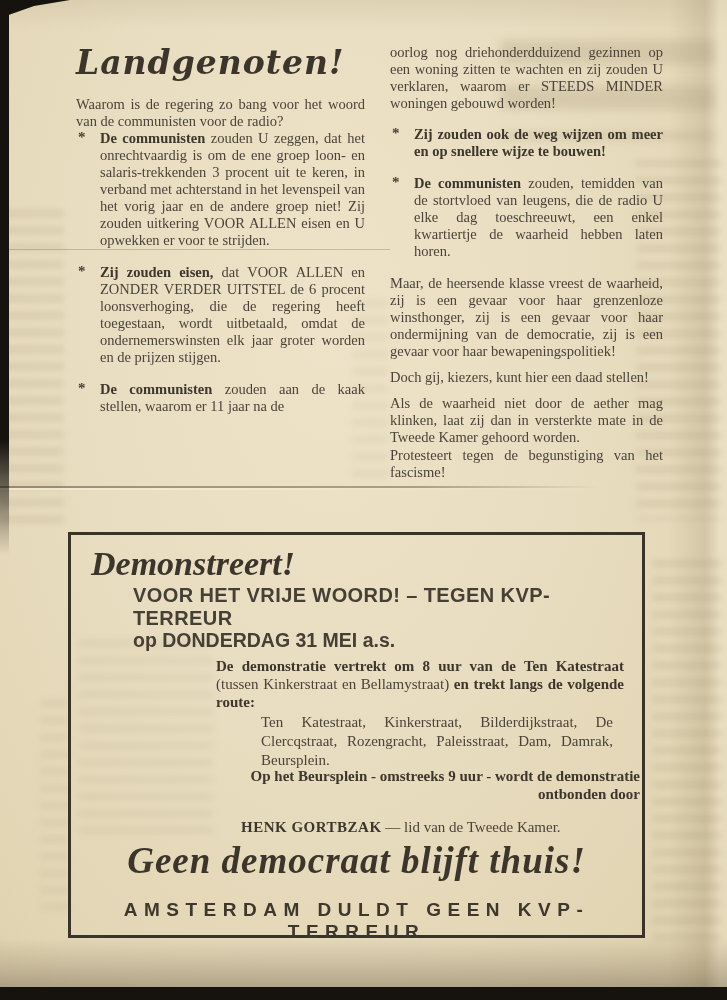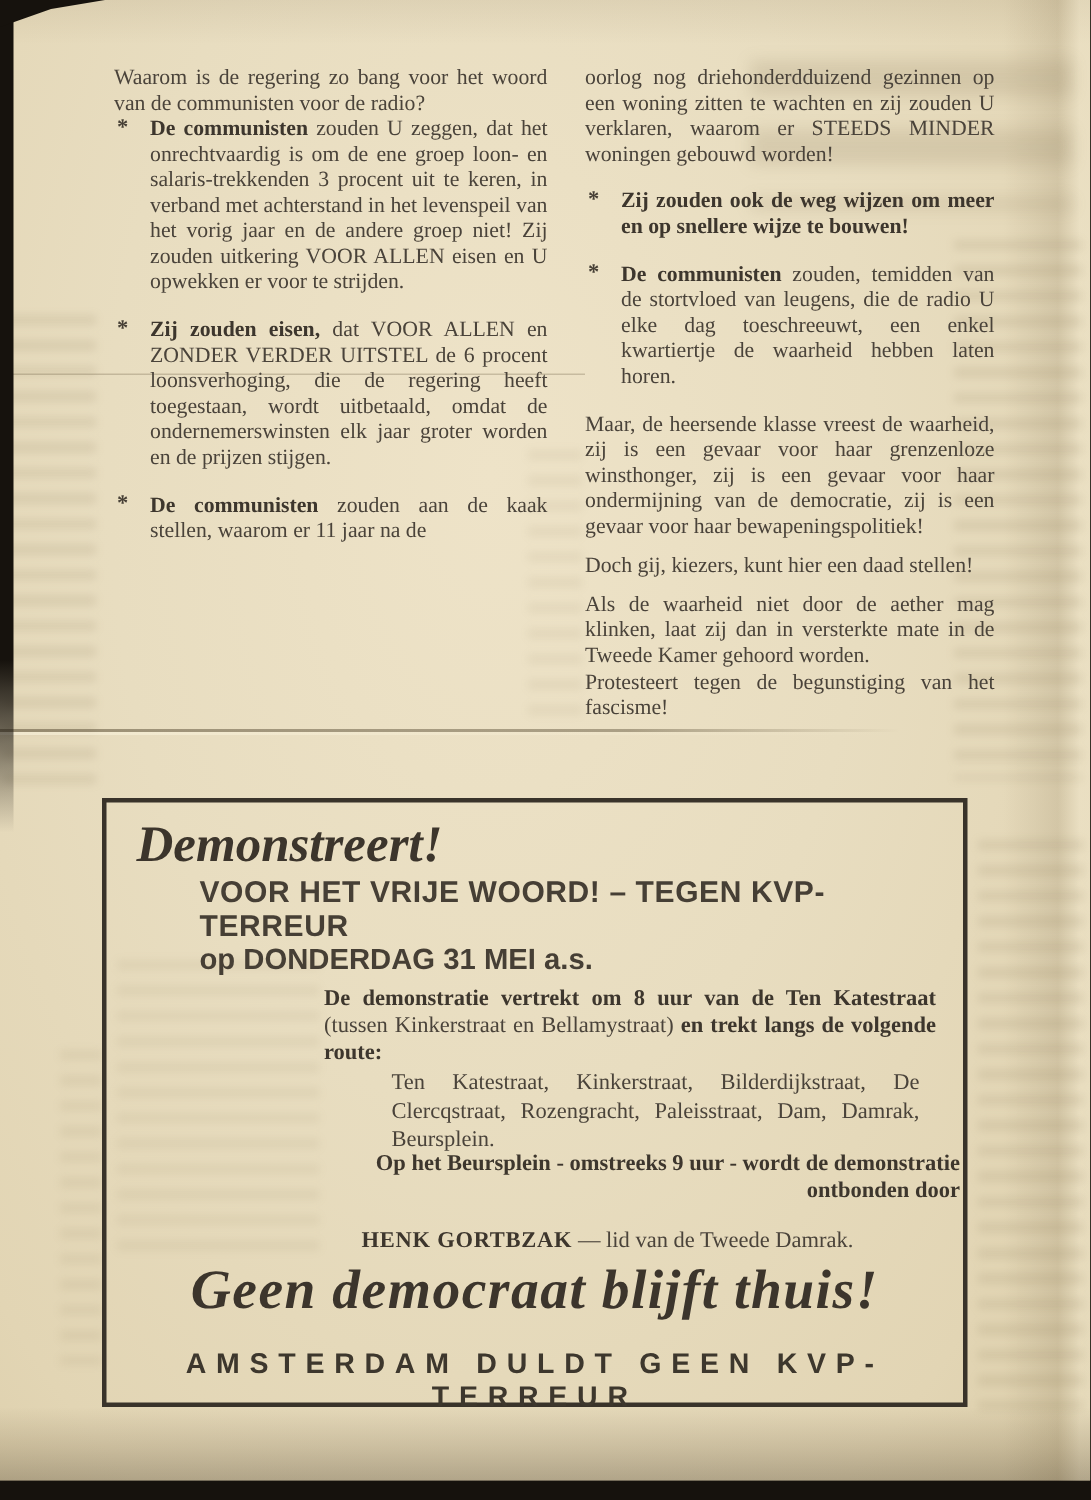--- a/index.html
+++ b/index.html
@@ -89,20 +89,21 @@
     <div class="ghost ghost-stripes g-leftmargin"></div>
     <div class="ghost ghost-stripes g-boxleft"></div>
     <div class="ghost ghost-stripes g-boxright"></div>
     <div class="ghost ghost-stripes g-gap"></div>
     <div class="ghost ghost-stripes g-footer"></div>
 
     <div class="crease crease-upper"></div>
     <div class="crease crease-mid"></div>
 
     <div class="col col-left">
+      <h1 class="title">Landgenoten!</h1>
       <p class="intro">Waarom is de regering zo bang voor het woord van de communisten voor de radio?</p>
 
       <div class="bullet">
         <span class="marker">*</span>
         <span class="lead">De communisten</span><span> zouden U zeggen, dat het onrechtvaardig is om de ene groep loon- en salaris-trekkenden 3 procent uit te keren, in verband met achterstand in het levenspeil van het vorig jaar en de andere groep niet! Zij zouden uitkering VOOR ALLEN eisen en U opwekken er voor te strijden.</span>
       </div>
       <div class="bullet">
         <span class="marker">*</span>
         <span class="lead">Zij zouden eisen,</span><span> dat VOOR ALLEN en ZONDER VERDER UITSTEL de 6 procent loonsverhoging, die de regering heeft toegestaan, wordt uitbetaald, omdat de ondernemerswinsten elk jaar groter worden en de prijzen stijgen.</span>
       </div>
@@ -137,21 +138,21 @@
       <div class="abs p-sub2">op DONDERDAG 31 MEI a.s.</div>
 
       <div class="abs p-details">
         <span class="b">De demonstratie vertrekt om 8 uur van de Ten Katestraat</span><span> (tussen Kinkerstraat en Bellamystraat) </span><span class="b">en trekt langs de volgende route:</span>
       </div>
 
       <div class="abs p-route">Ten Katestraat, Kinkerstraat, Bilderdijkstraat, De Clercqstraat, Rozengracht, Paleisstraat, Dam, Damrak, Beursplein.</div>
       <div class="abs p-dispersal">Op het Beursplein - omstreeks 9 uur - wordt de demonstratie ontbonden door</div>
 
       <div class="abs p-speaker">
-        <span class="name">HENK GORTBZAK</span><span> — lid van de Tweede Damrak.</span>
+        <span class="name">HENK GORTBZAK</span><span> — lid van de Tweede Kamer.</span>
       </div>
 
       <div class="abs p-footer">AMSTERDAM DULDT GEEN KVP-TERREUR</div>
       <div class="abs p-slogan">Geen democraat blijft thuis!</div>
     </div>
 
     <div class="bottom-curl"></div>
   </div>
 
   <div class="edge-left"></div>

